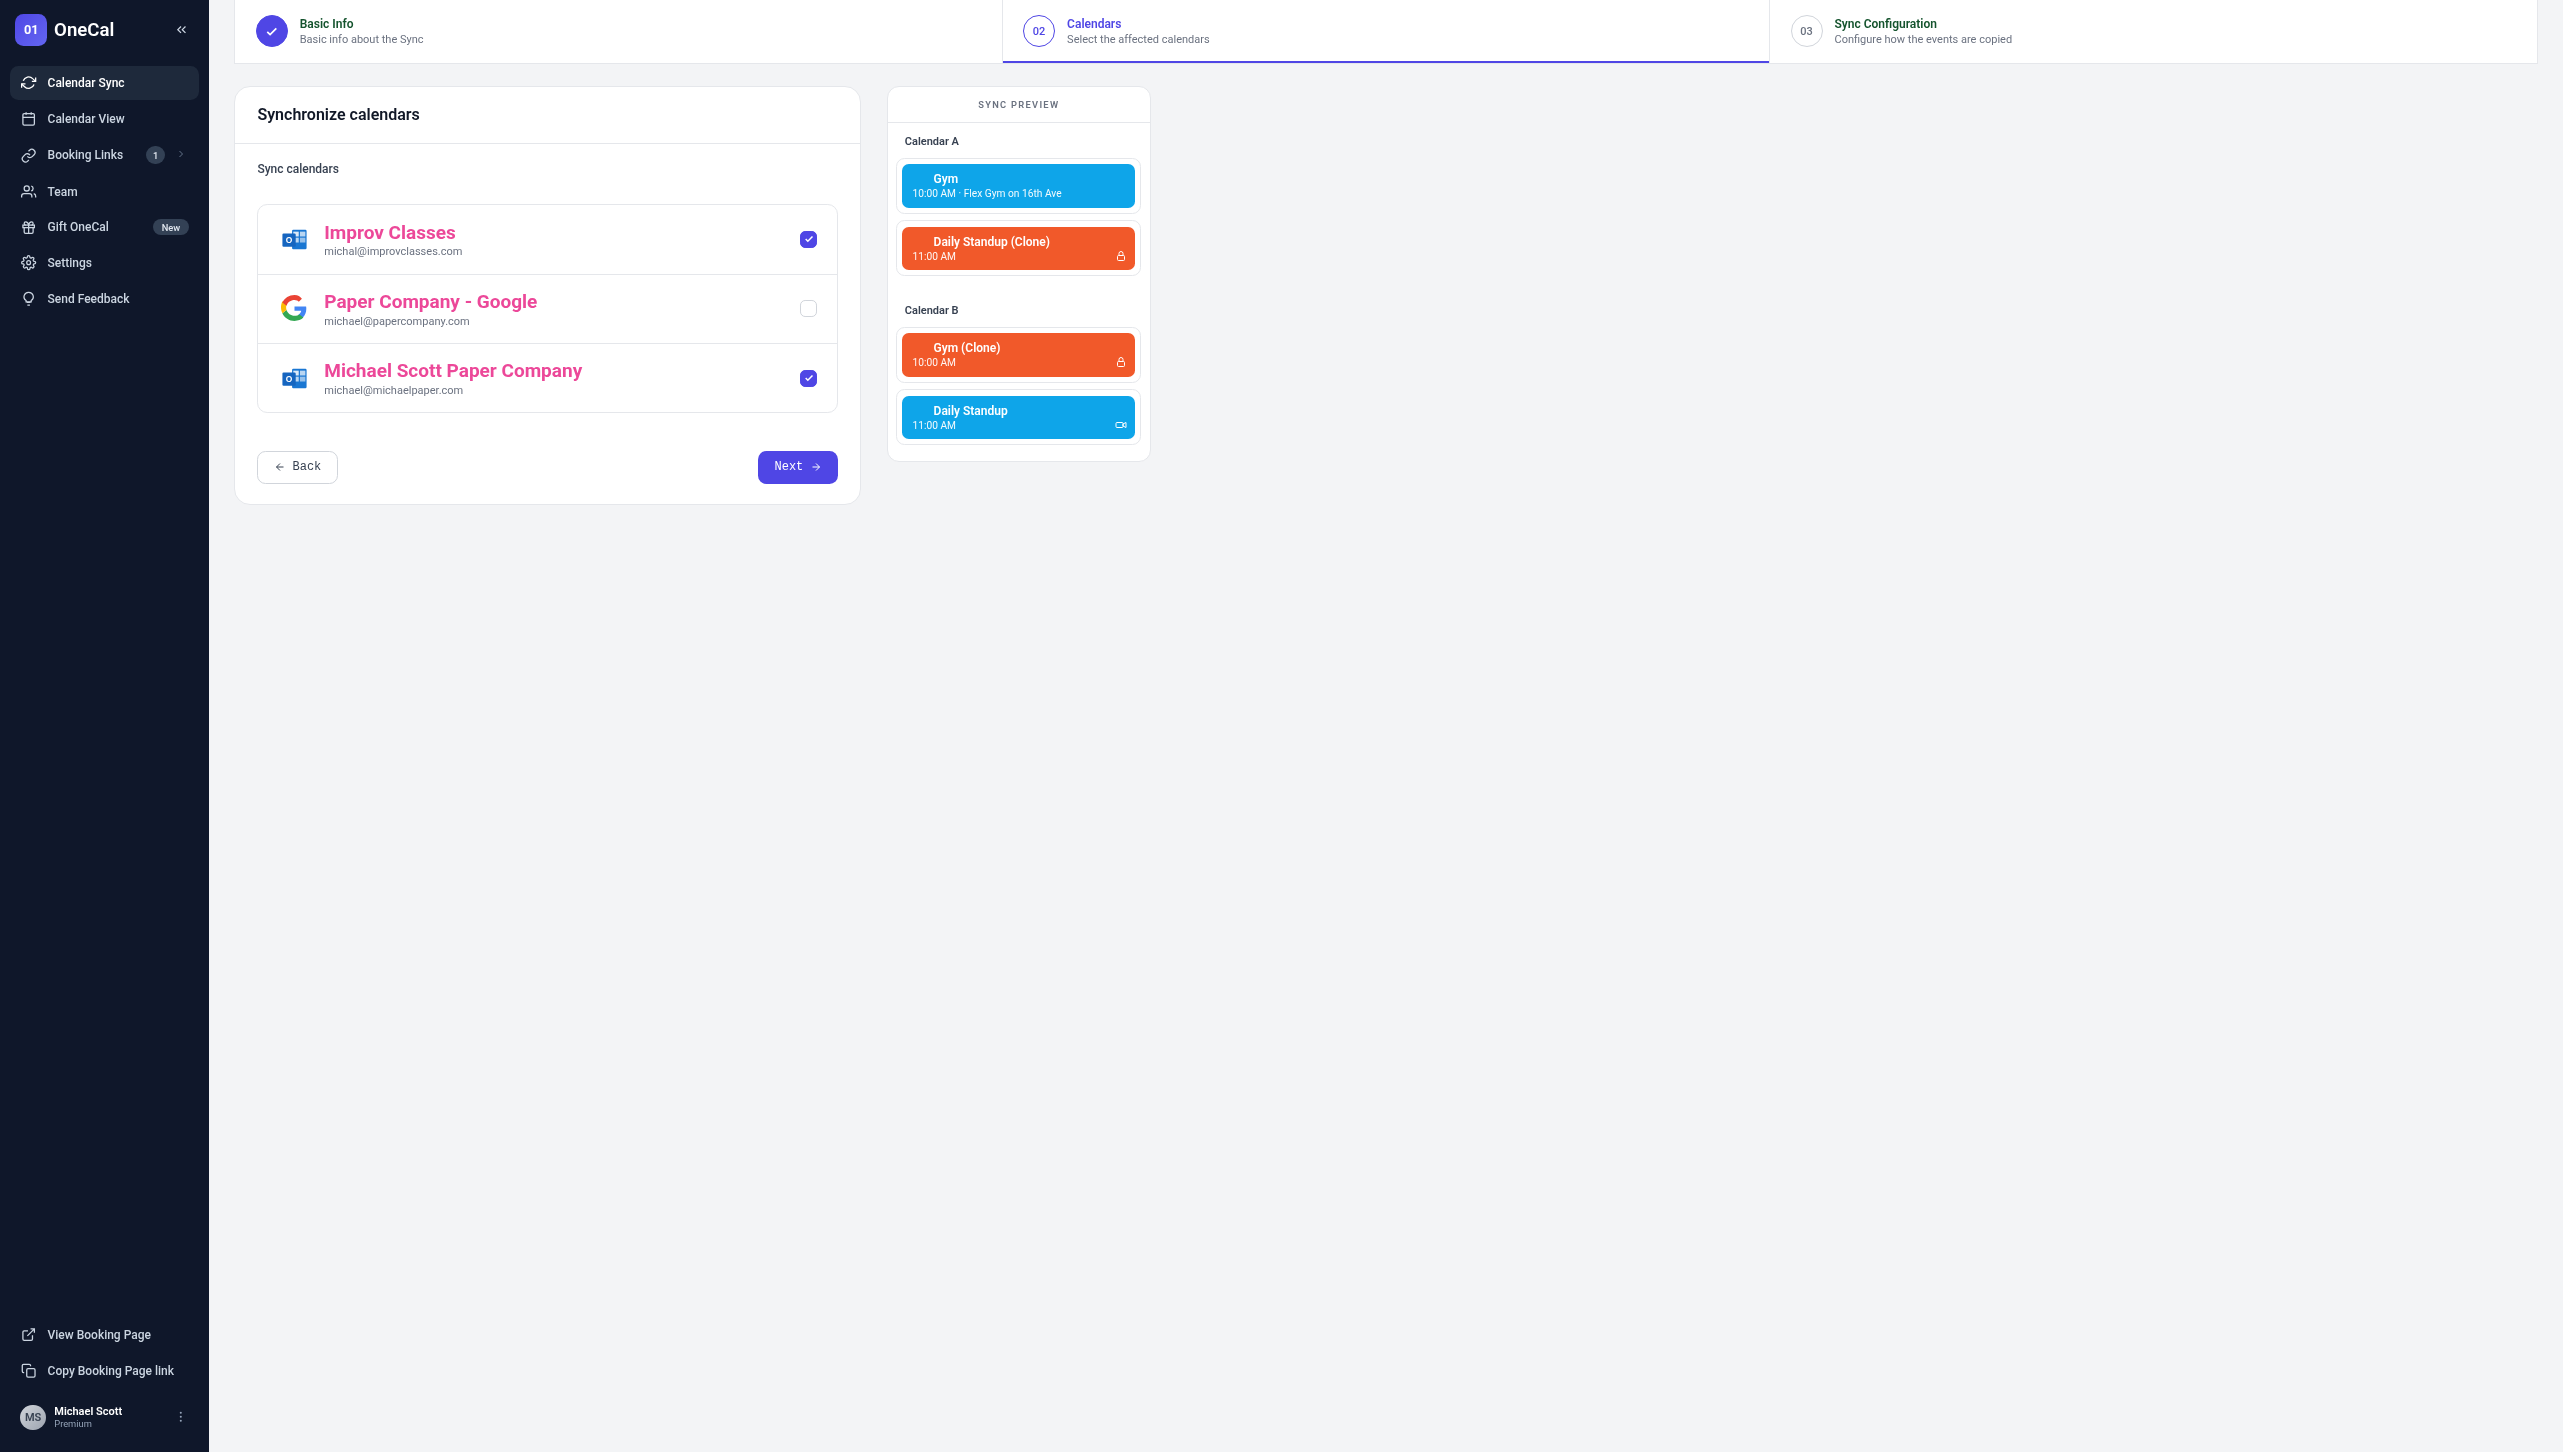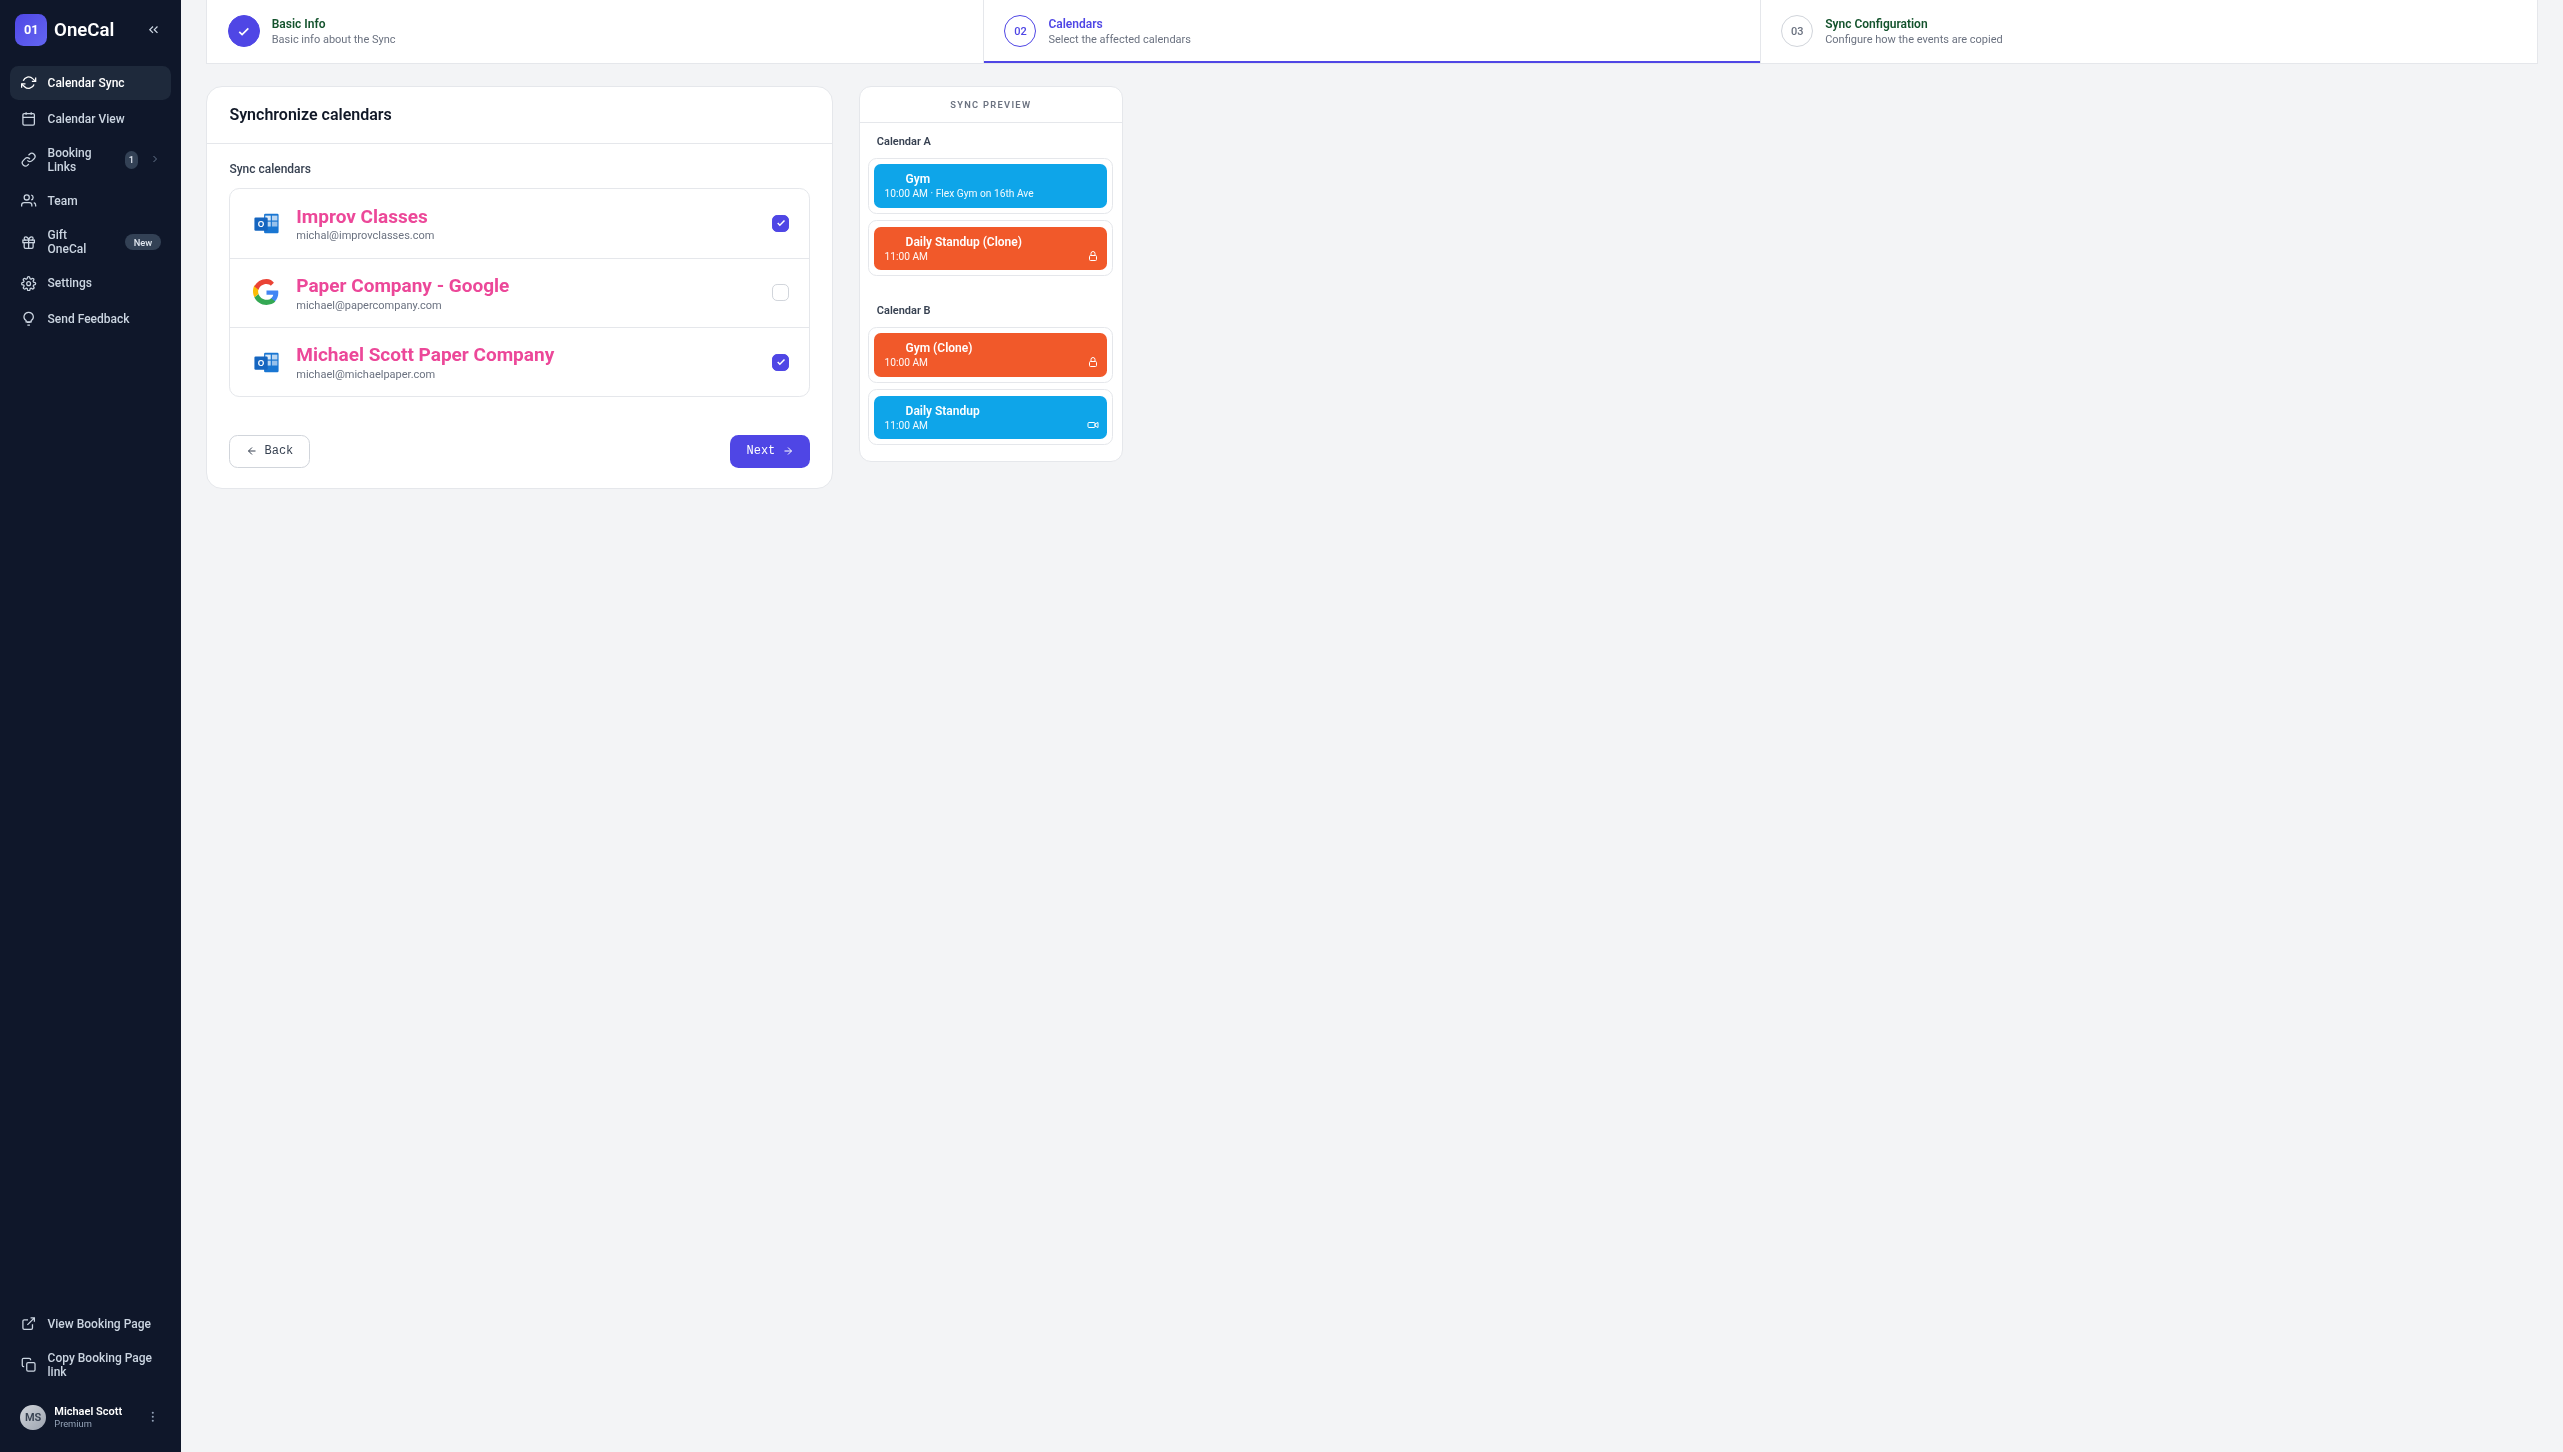--- a/index.html
+++ b/index.html
@@ -6,21 +6,21 @@
     body {
       font-family: -apple-system, BlinkMacSystemFont, "Segoe UI", Roboto, sans-serif;
       background: #f3f4f6;
       color: #111827;
       height: 100vh;
       overflow: hidden;
       display: flex;
     }
     
     .sidebar {
-      width: 181px;
+      width: 209px;
       background: #0f172a;
       color: #e5e7eb;
       display: flex;
       flex-direction: column;
       flex-shrink: 0;
     }
     .sidebar-header {
       display: flex;
       align-items: center;
       justify-content: space-between;
@@ -113,21 +113,21 @@
     }
 
     .content { display:flex; gap:25.4px; padding:22px 25.4px; align-items:flex-start;}
     .card {
       background:#fff; border:0.8px solid #e5e7eb; border-radius:12px;
     }
     .card-main { flex:1; max-width: 627px; border-radius: 16px;}
     .card-header { padding:18.6px 22px; border-bottom:0.8px solid #e5e7eb;}
     .card-title { font-size:16px; font-weight:600;}
     .card-body { padding: 18.6px 22px 22px;}
-    .section-label { font-size:12px; font-weight:500; color:#374151; margin-bottom:12px;}
+    .section-label { font-size:12px; font-weight:500; color:#374151; margin-bottom:28px;}
 
     .cal-list { border:0.8px solid #e5e7eb; border-radius:10.2px; overflow:hidden;}
     .cal-row {
       display:flex; align-items:center; gap:13.6px;
       padding:15.3px 20.3px; border-bottom:0.8px solid #e5e7eb;
       cursor:pointer;
     }
     .cal-row:last-child{border-bottom:none;}
     .prov-icon { width:32px;height:32px; display:flex;align-items:center;justify-content:center;}
     .cal-name { font-size:19px; font-weight:700; color:#ec4899;}

